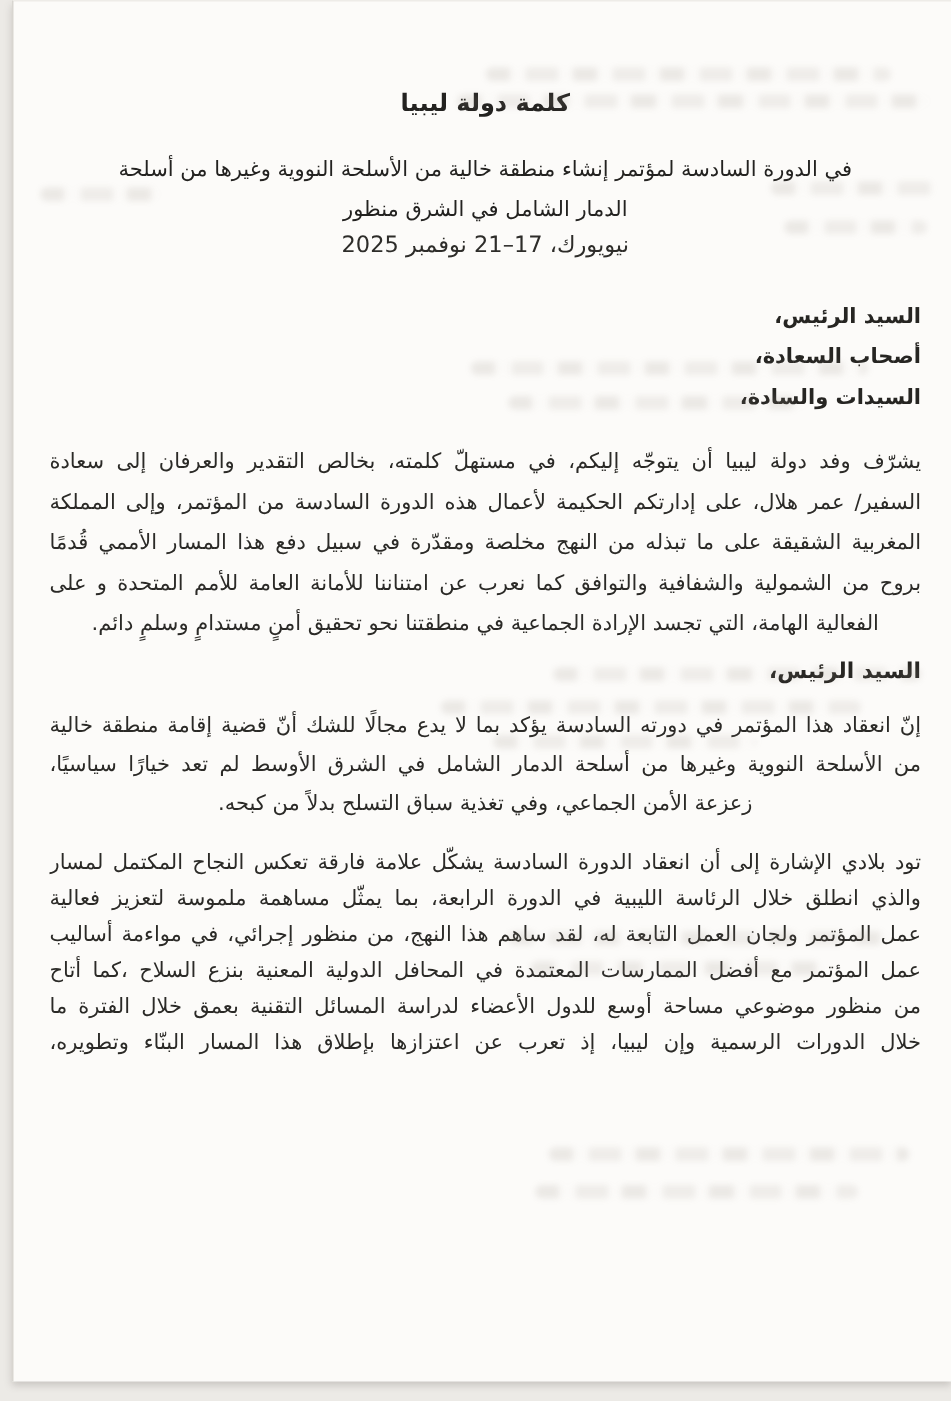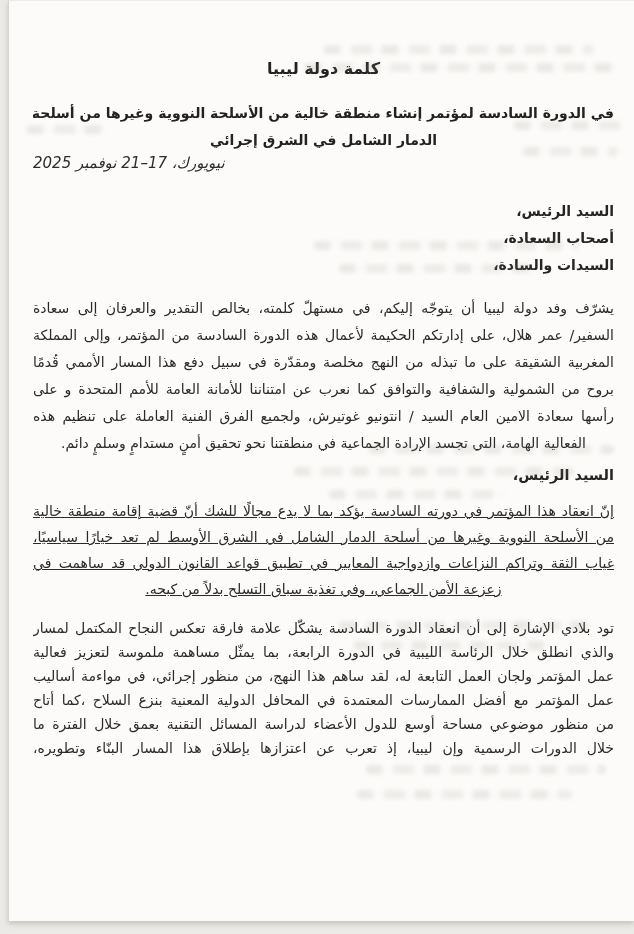--- a/index.html
+++ b/index.html
@@ -36,51 +36,50 @@
     font-weight: bold;
     font-size: 16px;
     color: #232220;
     margin: 0 0 22px 0;
     letter-spacing: 0.2px;
   }
   .subtitle { margin: 0 12px 26px 12px; }
   .subtitle .line {
     text-align: left;
     text-align-last: center !important;
-    font-weight: bold;
+    font-weight: normal;
     font-size: 15.5px;
     line-height: 26px;
     color: #232220;
   }
   .date-line {
-    text-align: left;
+    text-align: center;
     font-size: 15px;
     margin: 0 0 26px 0;
     color: #2d2c29;
-    font-style: italic;
   }
   .salutation { margin: 0 0 16px 0; }
   .salutation .line {
     text-align: right !important;
     text-align-last: right !important;
     font-weight: bold;
     font-size: 14.5px;
     line-height: 21.5px;
     color: #262522;
   }
   .para { margin: 0; }
   .para .line {
     font-size: 14px;
     text-align: justify;
     text-align-last: justify;
     white-space: nowrap;
     overflow: hidden;
   }
   .para .line { line-height: 27px; height: 27px; }
-  .para.tight .line { line-height: 26px; height: 26px; text-decoration: underline; }
+  .para.tight .line { line-height: 26px; height: 26px; }
   .para.tighter .line { line-height: 24px; height: 24px; }
   .para .line.last-center { text-align-last: center; }
   .para .line.last-justify { text-align-last: justify; }
   .section-heading {
     font-weight: bold;
     font-size: 14.5px;
     text-align: right;
     color: #262522;
     margin: 8px 0 12px 0;
     line-height: 21px;
@@ -120,48 +119,46 @@
     <div class="bleed" style="top:489px; right:130px; width:175px;"></div>
     <div class="bleed" style="top:620px; right:40px;  width:255px;"></div>
     <div class="bleed" style="top:640px; right:85px;  width:195px;"></div>
     <div class="bleed" style="top:764px; right:28px;  width:240px;"></div>
     <div class="bleed" style="top:789px; right:62px;  width:215px;"></div>
 
     <div class="doc-title">كلمة دولة ليبيا</div>
 
     <div class="subtitle para">
         <div class="line">في الدورة السادسة لمؤتمر إنشاء منطقة خالية من الأسلحة النووية وغيرها من أسلحة</div>
-        <div class="line last-center">الدمار الشامل في الشرق إجرائي</div>
+        <div class="line last-center">الدمار الشامل في الشرق منظور</div>
       </div>
 
     <div class="date-line">نيويورك، 17–21 نوفمبر 2025</div>
 
     <div class="salutation para">
         <div class="line">السيد الرئيس،</div>
         <div class="line">أصحاب السعادة،</div>
         <div class="line last-right">السيدات والسادة،</div>
       </div>
 
     <div class="spacer-p1"></div>
 
     <div class="para">
         <div class="line">يشرّف وفد دولة ليبيا أن يتوجّه إليكم، في مستهلّ كلمته، بخالص التقدير والعرفان إلى سعادة</div>
         <div class="line">السفير/ عمر هلال، على إدارتكم الحكيمة لأعمال هذه الدورة السادسة من المؤتمر، وإلى المملكة</div>
         <div class="line">المغربية الشقيقة على ما تبذله من النهج مخلصة ومقدّرة في سبيل دفع هذا المسار الأممي قُدمًا</div>
         <div class="line">بروح من الشمولية والشفافية والتوافق كما نعرب عن امتناننا للأمانة العامة للأمم المتحدة و على</div>
-        <div class="line">رأسها سعادة الامين العام السيد / انتونيو غوتيرش،  ولجميع الفرق الفنية العاملة على تنظيم هذه</div>
         <div class="line last-center">الفعالية الهامة، التي تجسد الإرادة الجماعية في منطقتنا نحو تحقيق أمنٍ مستدامٍ وسلمٍ دائم.</div>
       </div>
 
     <div class="section-heading">السيد الرئيس،</div>
 
     <div class="para tight">
         <div class="line">إنّ انعقاد هذا المؤتمر في دورته السادسة يؤكد بما لا يدع مجالًا للشك أنّ قضية إقامة منطقة خالية</div>
         <div class="line">من الأسلحة النووية وغيرها من أسلحة الدمار الشامل في الشرق الأوسط لم تعد خيارًا سياسيًا،</div>
-        <div class="line">غياب الثقة وتراكم النزاعات وازدواجية المعايير في تطبيق قواعد القانون الدولي قد ساهمت في</div>
         <div class="line last-center">زعزعة الأمن الجماعي، وفي تغذية سباق التسلح بدلاً من كبحه.</div>
       </div>
 
     <div class="spacer-p3"></div>
 
     <div class="para tighter">
         <div class="line">تود بلادي الإشارة إلى أن انعقاد الدورة السادسة يشكّل علامة فارقة تعكس النجاح المكتمل لمسار</div>
         <div class="line">والذي انطلق خلال الرئاسة الليبية في الدورة الرابعة، بما يمثّل مساهمة ملموسة لتعزيز فعالية</div>
         <div class="line">عمل المؤتمر ولجان العمل التابعة له، لقد ساهم هذا النهج، من منظور إجرائي، في مواءمة أساليب</div>
         <div class="line">عمل المؤتمر مع أفضل الممارسات المعتمدة في المحافل الدولية المعنية بنزع السلاح ،كما أتاح</div>

